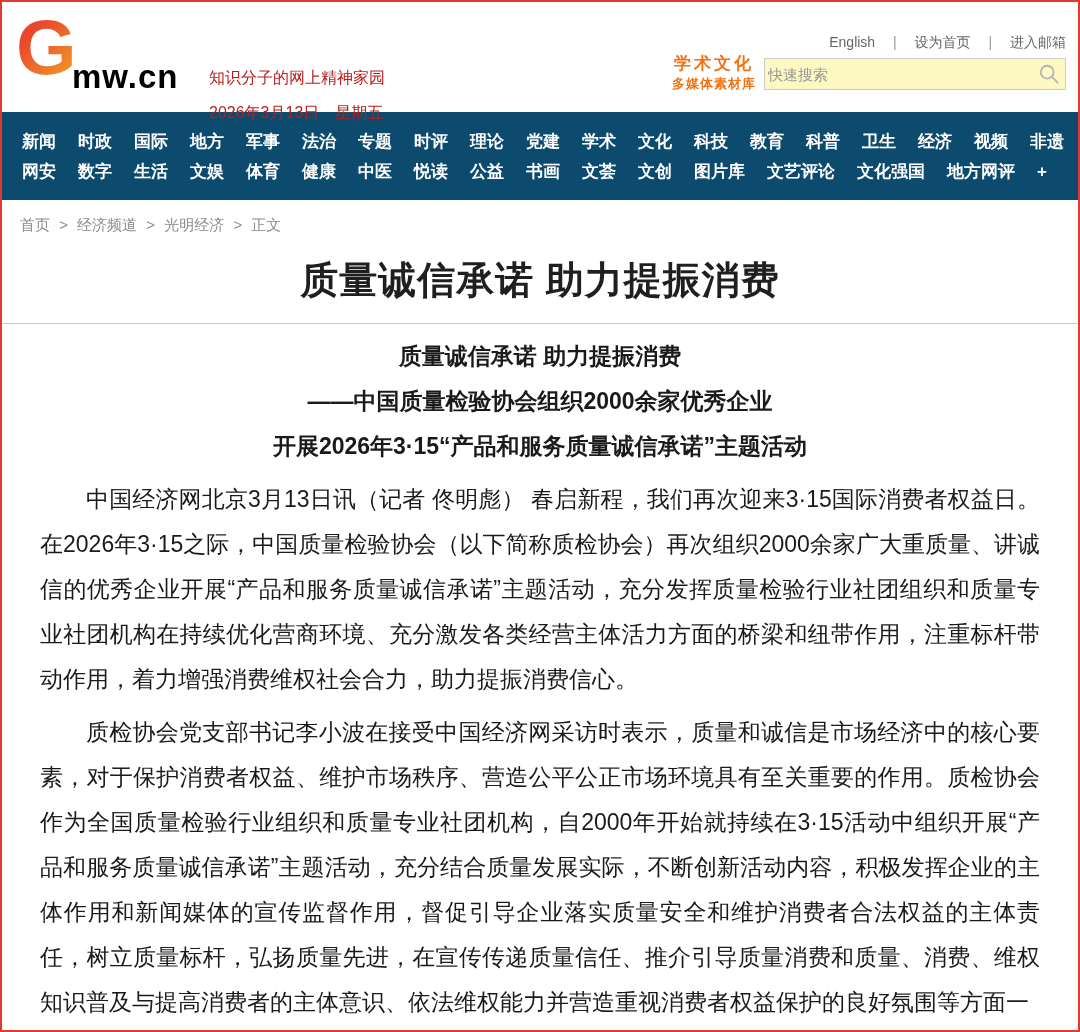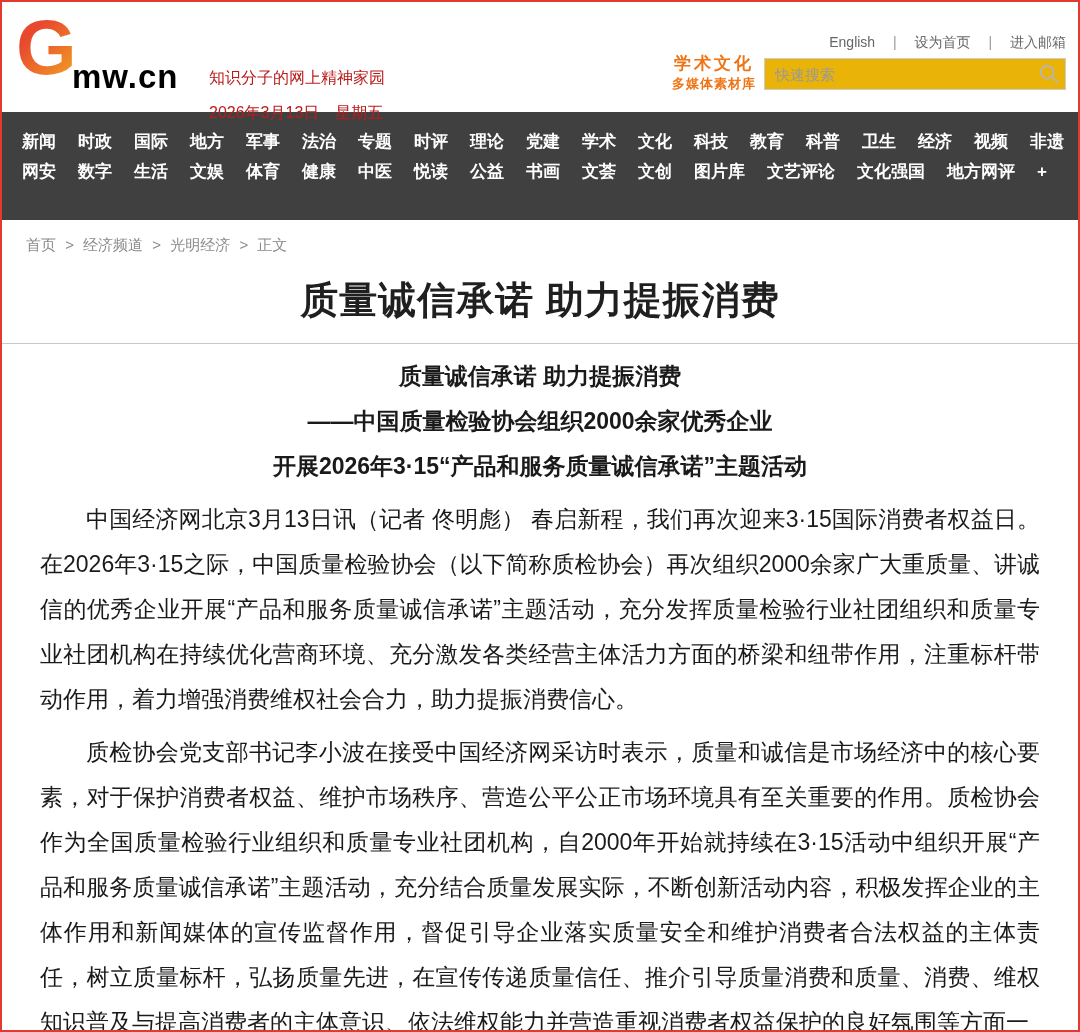--- a/index.html
+++ b/index.html
@@ -35,34 +35,34 @@
   .top-links .lbl { cursor:pointer; }
   .top-links .sep { color:#999; margin:0 14px; }
   .top-links .link-item:last-child .sep { display:none; }
 
   .promo { position:absolute; right:322px; top:50px; color:#f07314; text-align:center; cursor:pointer; }
   .promo-line1 { font-size:17px; font-weight:bold; letter-spacing:3px; }
   .promo-line2 { font-size:13px; font-weight:bold; letter-spacing:1px; }
 
   .search-box { position:absolute; right:12px; top:56px; width:302px; height:32px; }
   .search-input {
-    width:100%; height:100%; border:1px solid #ccc; background:#eab308;
-    font-size:15px; color:#555; padding:0 36px 0 10px; outline:none;
+    width:100%; height:100%; border:1px solid #ccc; background:#fef9c3;
+    font-size:15px; color:#555; padding:0 36px 0 3px; outline:none;
     font-family:"Liberation Sans","DejaVu Sans",sans-serif;
   }
   .search-input::placeholder { color:#999; }
   .search-icon { position:absolute; right:6px; top:5px; width:22px; height:22px; cursor:pointer; }
 
   
-  .nav { height:108px; background:#404040; padding:15px 10px 0 20px; }
+  .nav { height:88px; background:#0c4a6e; padding:15px 10px 0 20px; }
   .nav-row { display:flex; column-gap:22px; line-height:30px; flex-wrap:nowrap; }
   .nav-item { color:#fff; font-size:17px; font-weight:600; white-space:nowrap; cursor:pointer; }
 
   
-  .breadcrumb { padding:16px 0 0 24px; font-size:15px; color:#8a8a8a; }
+  .breadcrumb { padding:16px 0 0 18px; font-size:15px; color:#8a8a8a; }
   .breadcrumb .crumb-item { display:inline; }
   .breadcrumb .lbl { cursor:pointer; }
   .breadcrumb .sep { margin:0 5px; }
   .breadcrumb .crumb-item:last-child .sep { display:none; }
 
   
   .article-title {
     margin-top:20px; text-align:center; font-size:38px; font-weight:bold;
     color:#1f1f1f; letter-spacing:1px;
   }

